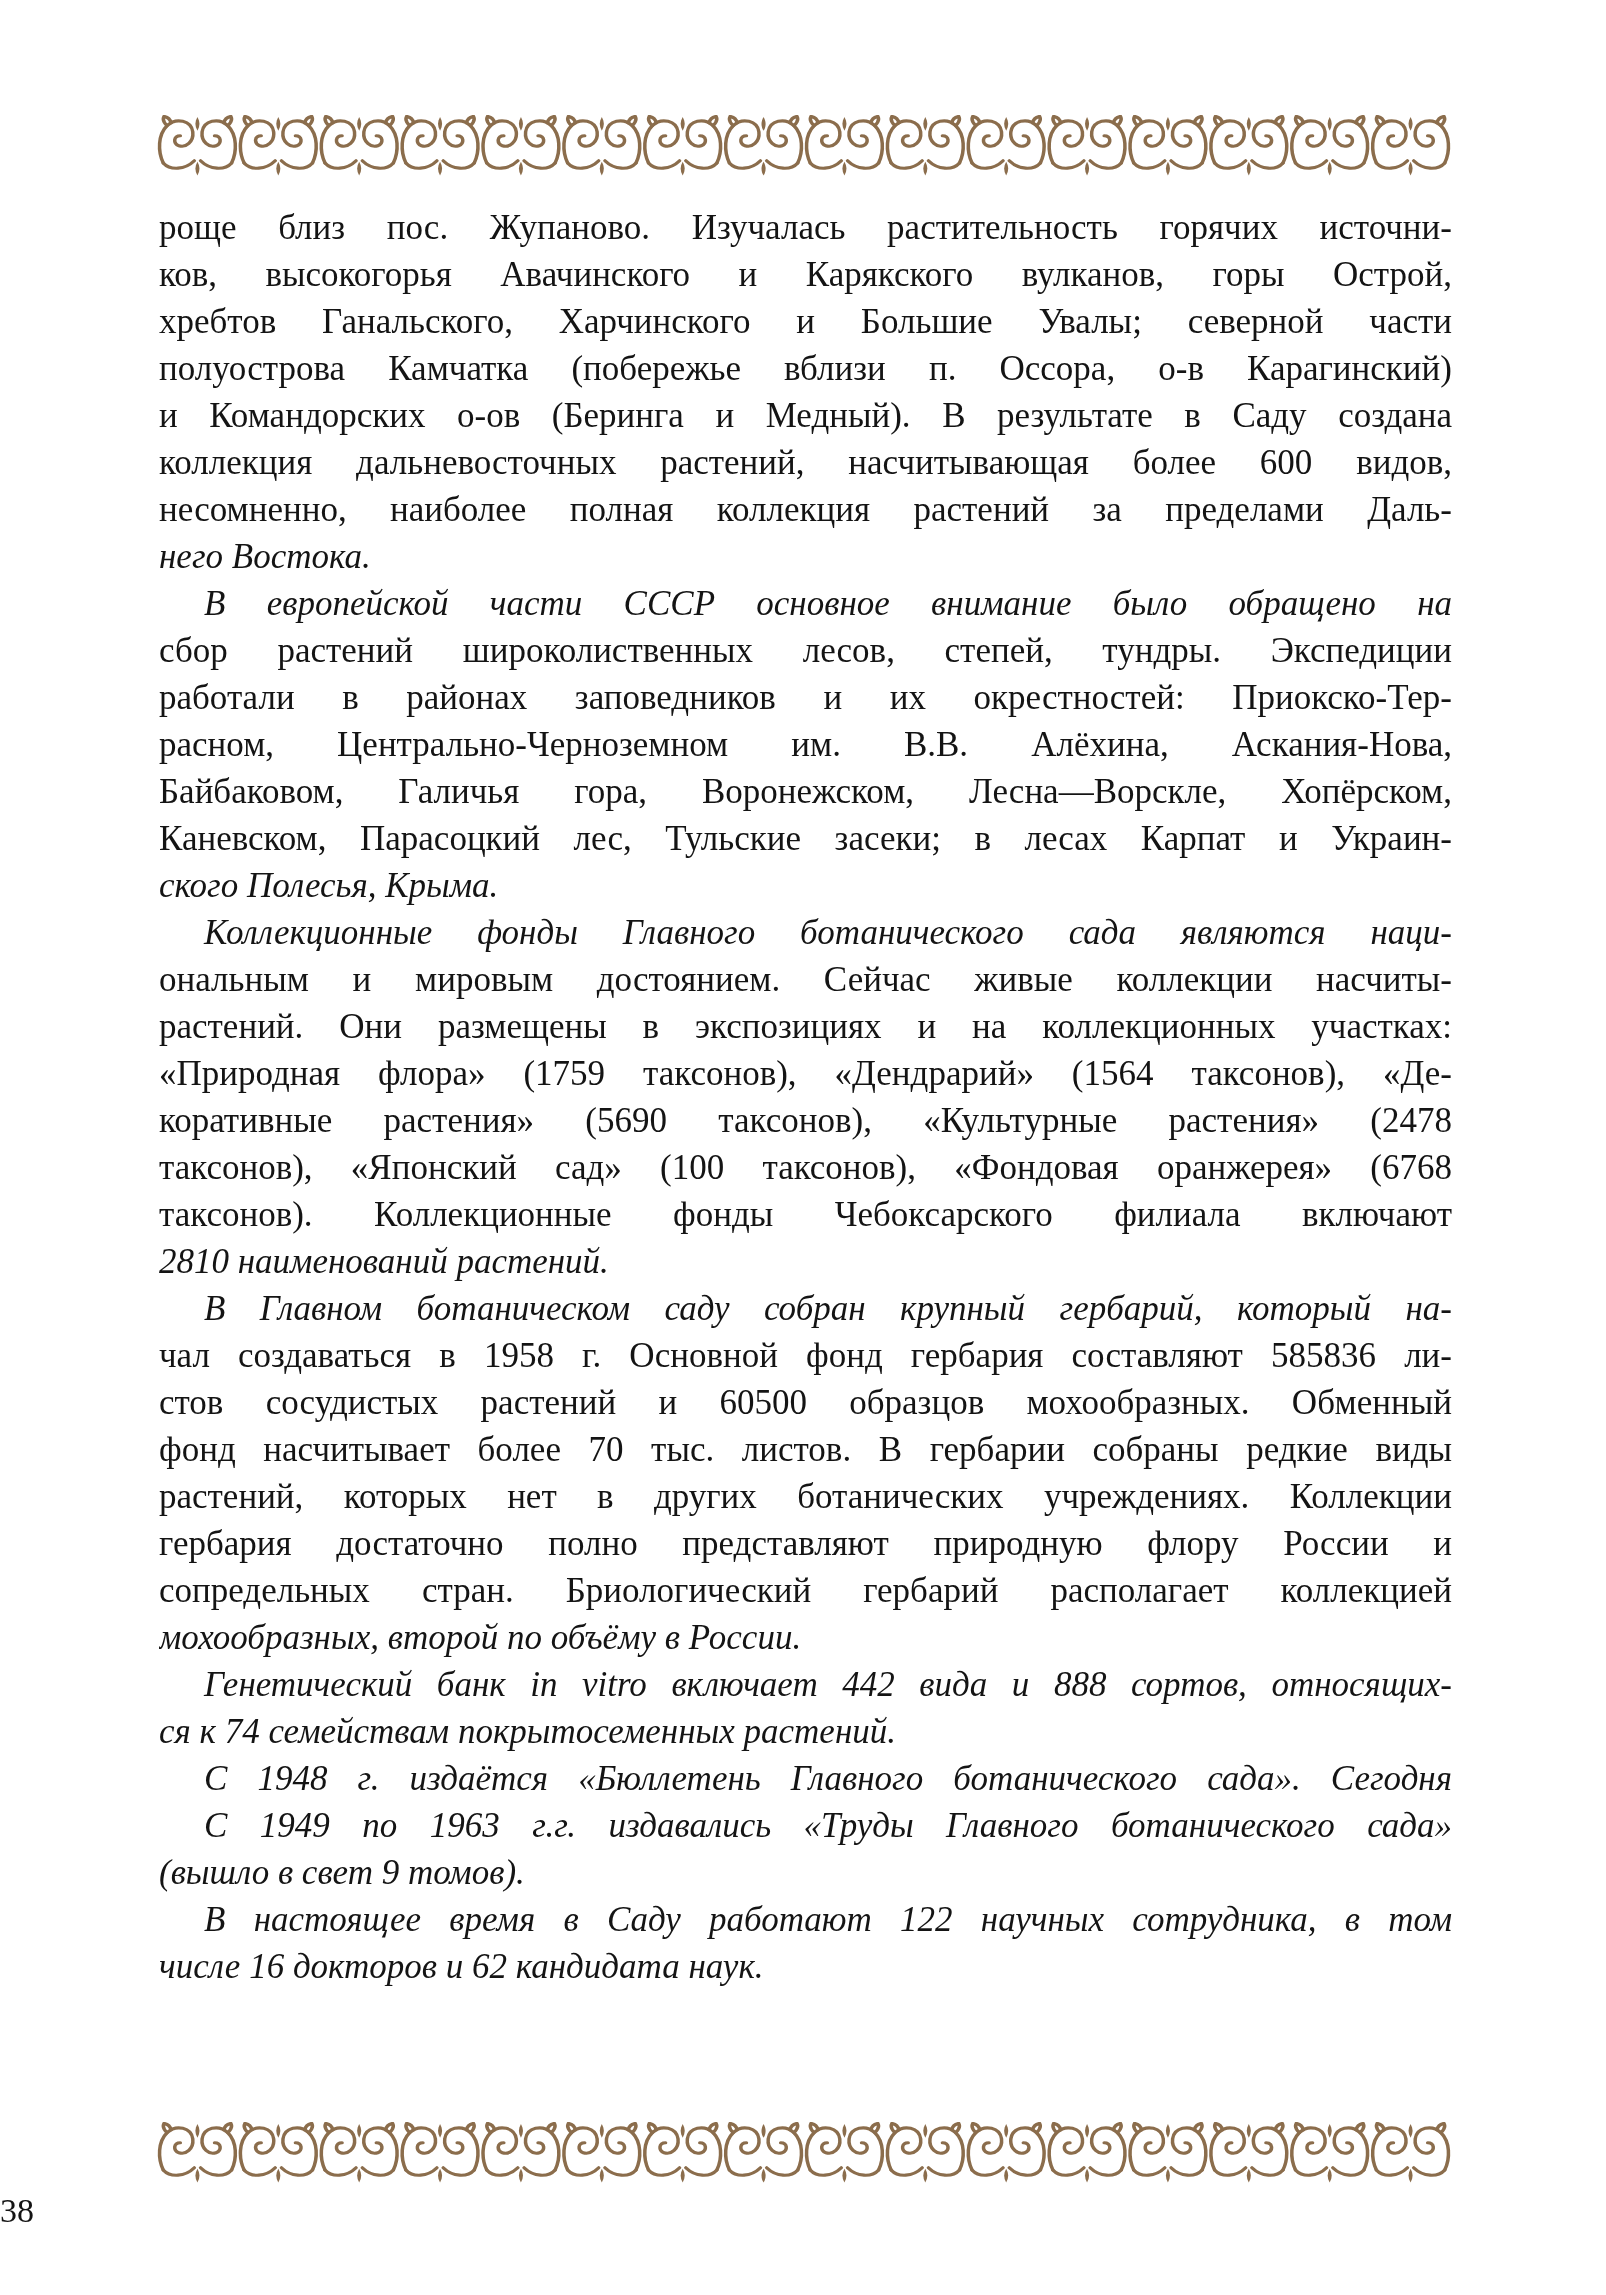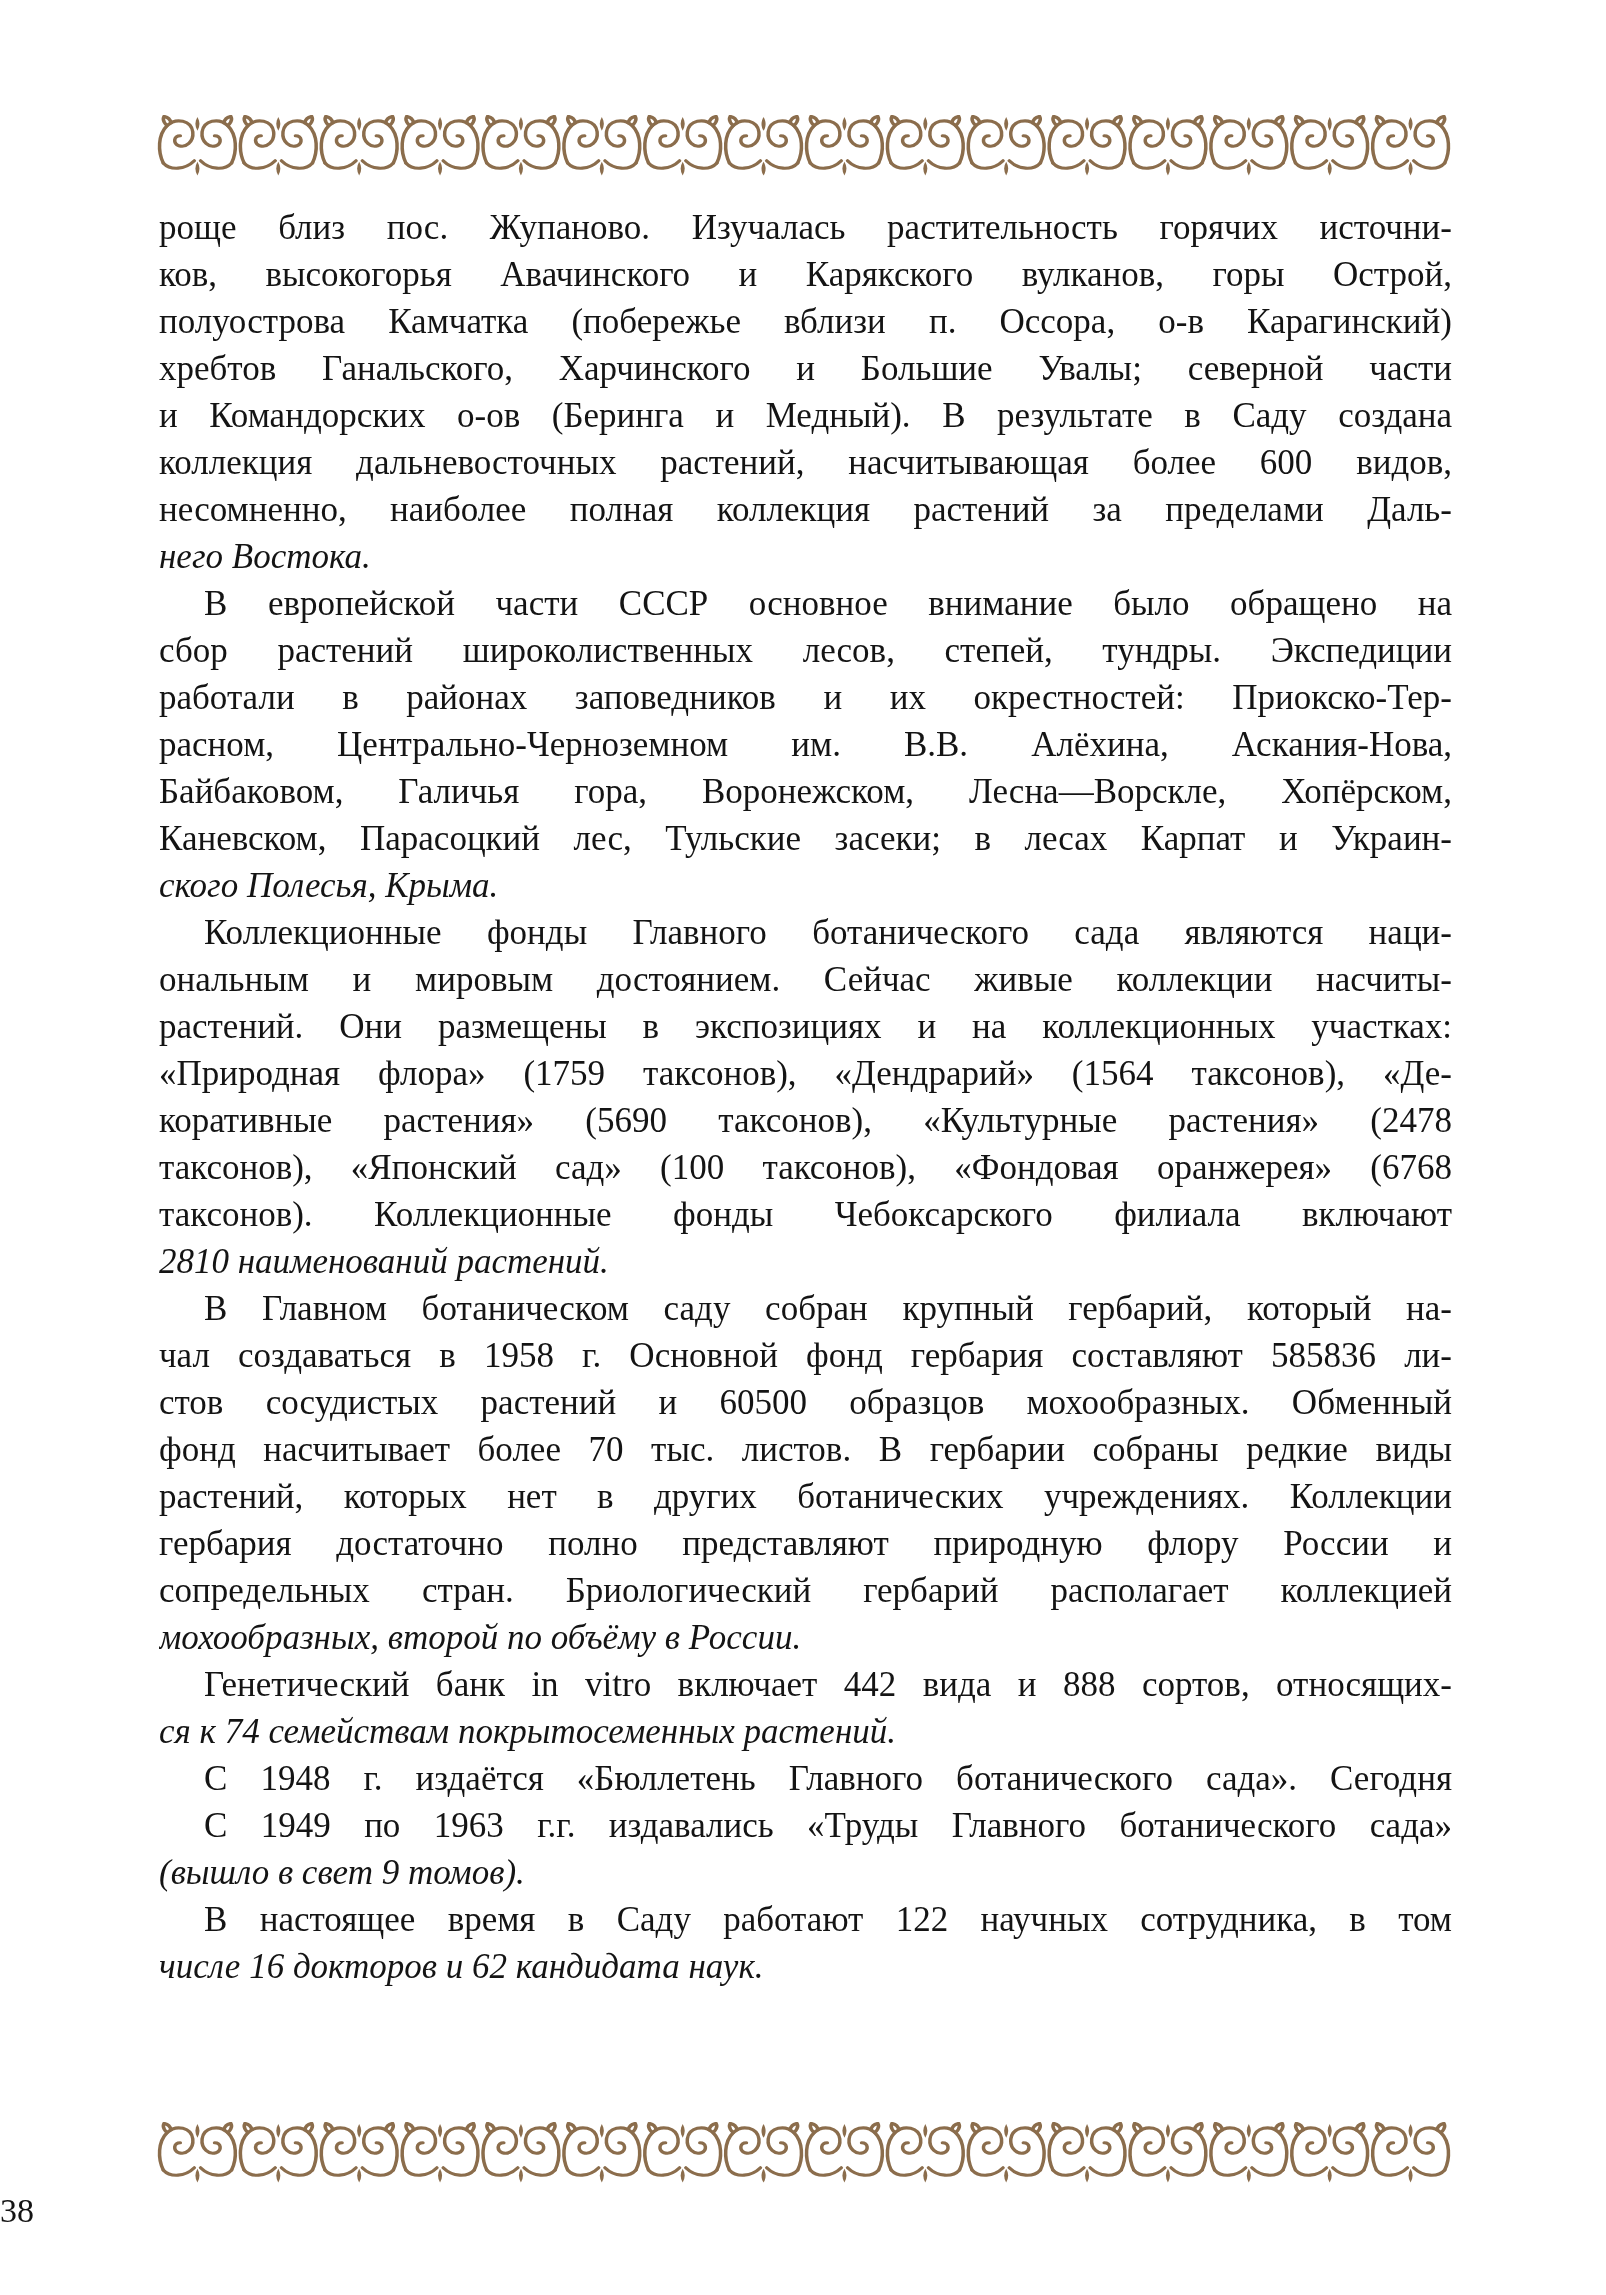--- a/index.html
+++ b/index.html
@@ -39,21 +39,21 @@
     text-align: justify;
   }
   
   .line::after {
     content: "";
     display: inline-block;
     width: 100%;
   }
   .line.last { text-align: left; font-style: italic; }
   .line.last::after { content: none; }
-  .line.indent { text-indent: 45px; }
+  .line.indent { text-indent: 45px; font-style: italic; }
   .page-number {
     position: absolute;
     top: 2187px;
     left: 0;
     width: 100%;
     text-align: left;
     font-size: 34px;
     line-height: 47px;
   }
   .defs-hidden { position: absolute; width: 0; height: 0; overflow: hidden; }
@@ -103,22 +103,22 @@
       <use href="#scroll-unit" x="1144" y="0" width="104" height="88"></use>
       <use href="#scroll-unit" x="1248" y="0" width="104" height="88"></use>
       <use href="#scroll-unit" x="1352" y="0" width="104" height="88"></use>
       <use href="#scroll-unit" x="1456" y="0" width="104" height="88"></use>
       <use href="#scroll-unit" x="1560" y="0" width="104" height="88"></use>
     </svg>
 
   <div id="text-block">
       <div class="line">роще близ пос. Жупаново. Изучалась растительность горячих источни-</div>
       <div class="line">ков, высокогорья Авачинского и Карякского вулканов, горы Острой,</div>
+      <div class="line">хребтов Ганальского, Харчинского и Большие Увалы; северной части</div>
       <div class="line">полуострова Камчатка (побережье вблизи п. Оссора, о-в Карагинский)</div>
-      <div class="line">хребтов Ганальского, Харчинского и Большие Увалы; северной части</div>
       <div class="line">и Командорских о-ов (Беринга и Медный). В результате в Саду создана</div>
       <div class="line">коллекция дальневосточных растений, насчитывающая более 600 видов,</div>
       <div class="line">несомненно, наиболее полная коллекция растений за пределами Даль-</div>
       <div class="line last">него Востока.</div>
       <div class="line indent">В европейской части СССР основное внимание было обращено на</div>
       <div class="line">сбор растений широколиственных лесов, степей, тундры. Экспедиции</div>
       <div class="line">работали в районах заповедников и их окрестностей: Приокско-Тер-</div>
       <div class="line">расном, Центрально-Черноземном им. В.В. Алёхина, Аскания-Нова,</div>
       <div class="line">Байбаковом, Галичья гора, Воронежском, Лесна—Ворскле, Хопёрском,</div>
       <div class="line">Каневском, Парасоцкий лес, Тульские засеки; в лесах Карпат и Украин-</div>

